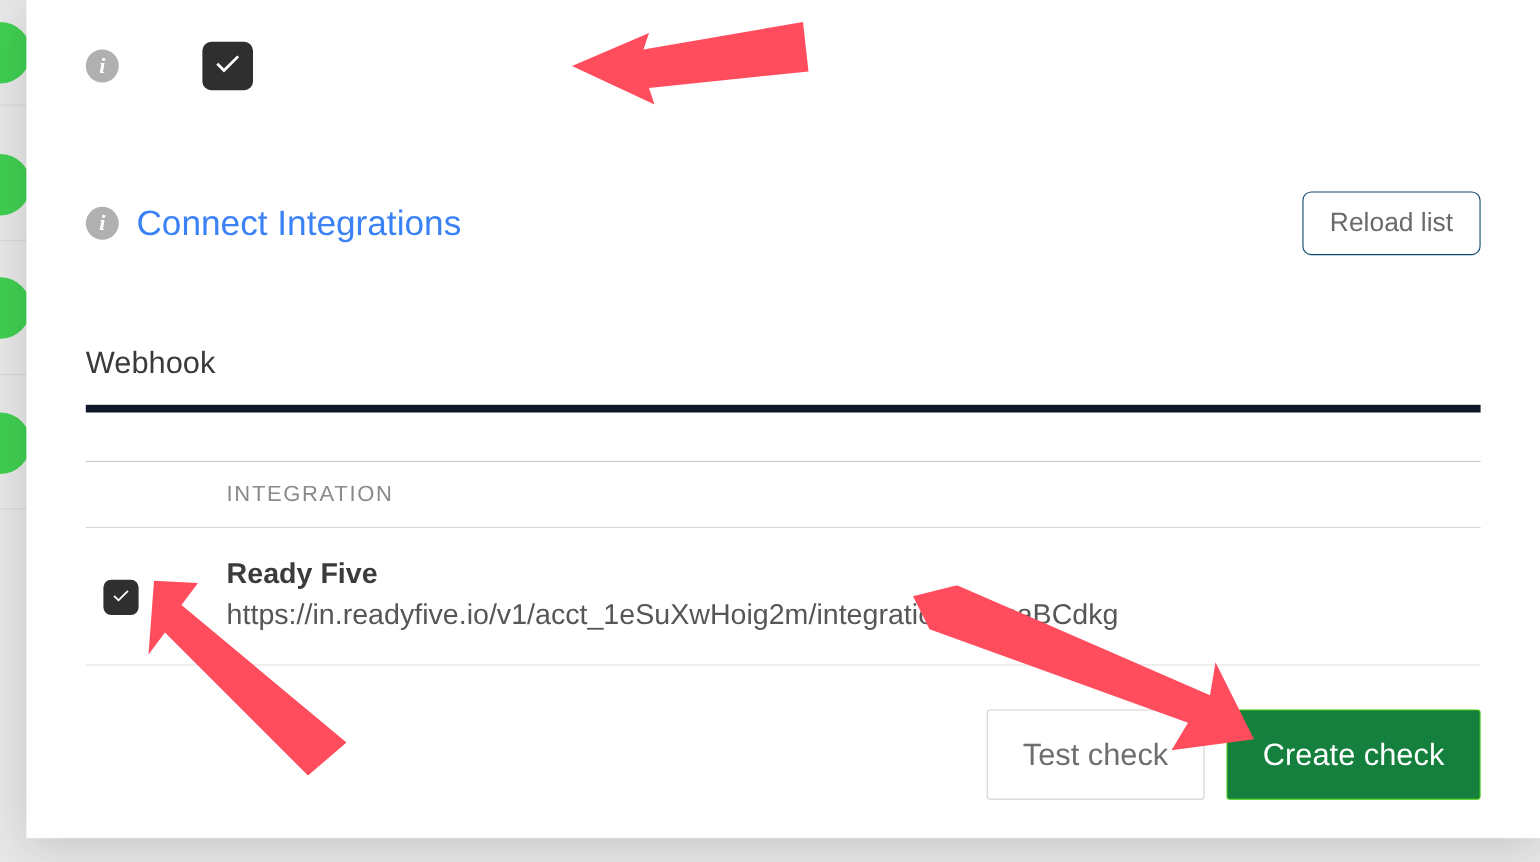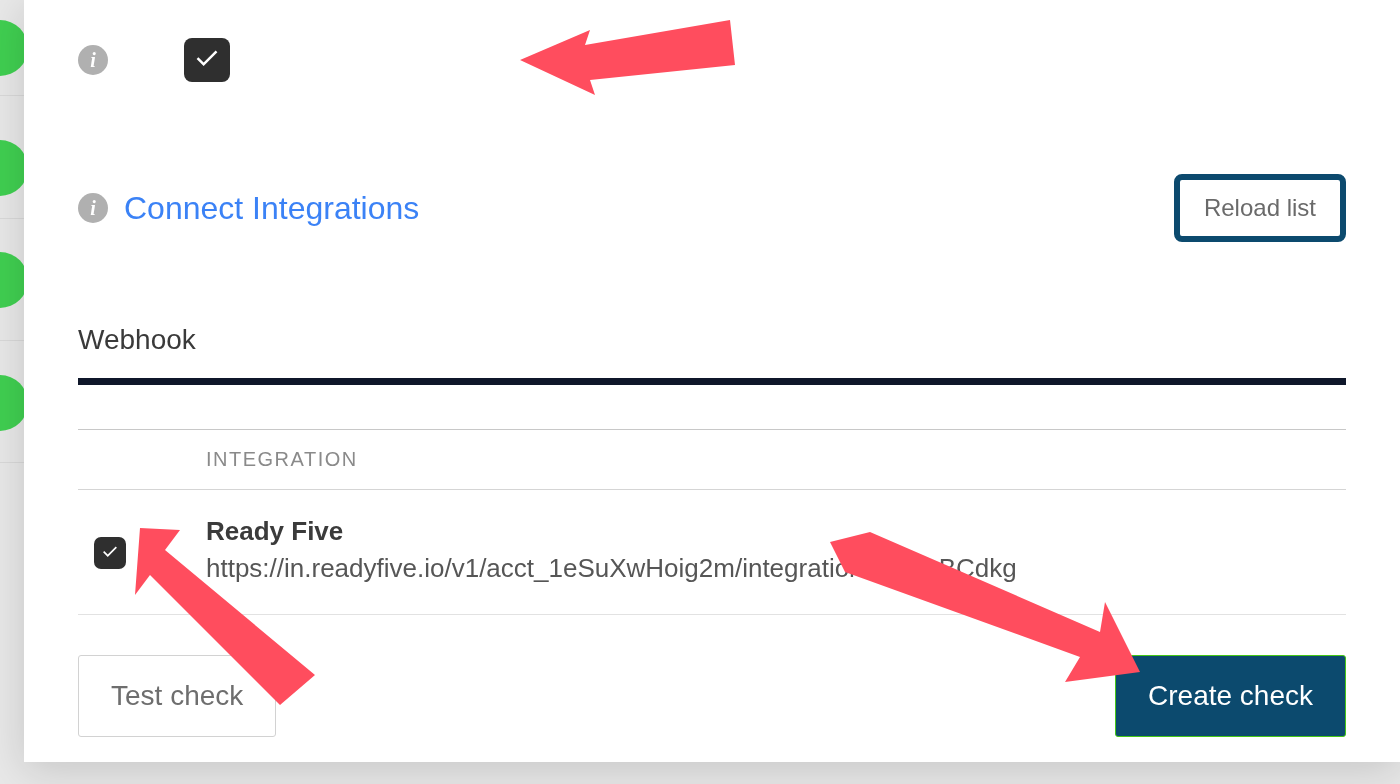--- a/index.html
+++ b/index.html
@@ -91,21 +91,21 @@
     font-size: 32px;
     font-weight: 400;
     color: #3b82f6;
   }
   .btn-group {
     display: flex;
     gap: 16px;
   }
   .btn-outline {
     background: #fff;
-    border: 6px solid #0c4a6e;
+    border: 1px solid #0c4a6e;
     border-radius: 8px;
     font-size: 24px;
     color: #6a6a6a;
     padding: 14px 24px;
     cursor: pointer;
   }
 
   .webhook {
     margin-top: 82px;
     font-size: 28px;
@@ -142,34 +142,34 @@
     flex: none;
   }
   .check-small svg { width: 20px; height: 20px; fill: #fff; }
   .int-text { margin-left: 80px; }
   .int-name { font-size: 26px; font-weight: 700; color: #3b3b3b; }
   .int-url  { font-size: 26px; color: #565656; margin-top: 6px; }
 
   .footer {
     margin-top: 40px;
     display: flex;
-    justify-content: space-between;
+    justify-content: flex-end;
     gap: 20px;
   }
   .btn-large {
     font-size: 28px;
     padding: 24px 32px;
     border-radius: 3px;
     border: 1px solid #d2d2d2;
     background: #fff;
     color: #6e6e6e;
     cursor: pointer;
   }
   .btn-primary {
-    background: #0c4a6e;
+    background: #15803d;
     border-color: #45c717;
     color: #fff;
   }
 
   
   .arrow {
     position: absolute;
     pointer-events: none;
   }
 </style>

